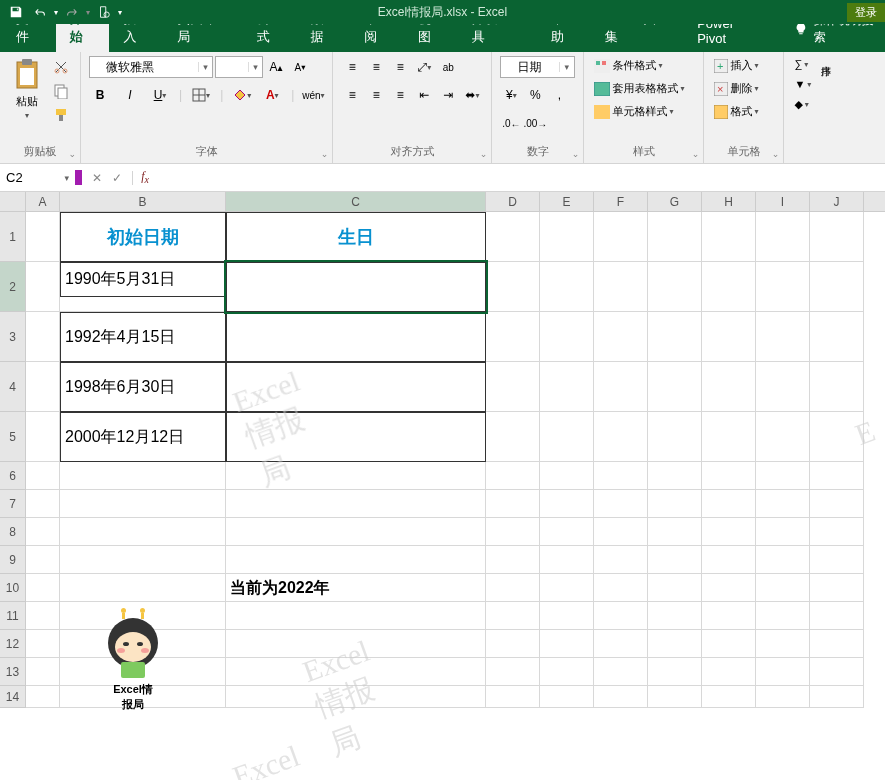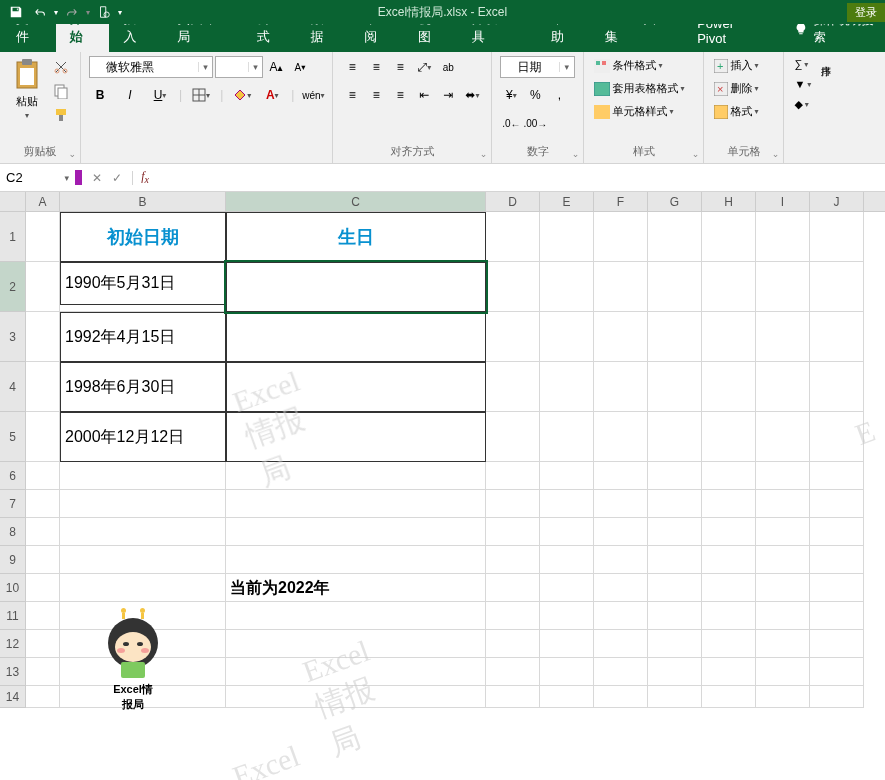--- a/index.html
+++ b/index.html
@@ -223,20 +223,21 @@
             <span style="color:#c00;font-weight:bold">A</span>
             <span class="dd-arrow">▾</span>
           </div>
         <span style="color:#ccc">|</span>
         <div class="small-btn">
             <span style="font-size:10px">wén</span>
             <span class="dd-arrow">▾</span>
           </div>
       </div>
     </div>
+    <div class="group-label">字体</div>
   </div>
 
   <div class="group" style="min-width:150px">
     <div class="btn-col" style="gap:6px">
       <div class="btn-row">
         <div class="small-btn">≡</div>
         <div class="small-btn">≡</div>
         <div class="small-btn">≡</div>
         <div class="small-btn">⤢<span class="dd-arrow">▾</span></div>
         <div class="small-btn">
@@ -531,21 +532,21 @@
         <div class="cell" style="left: 622px; top: 0px; width: 54px; height: 50px; z-index: 0;"></div>
         <div class="cell" style="left: 568px; top: 0px; width: 54px; height: 50px; z-index: 0;"></div>
         <div class="cell" style="left: 514px; top: 0px; width: 54px; height: 50px; z-index: 0;"></div>
         <div class="cell" style="left: 460px; top: 0px; width: 54px; height: 50px; z-index: 0;"></div>
         <div class="cell" style="left: 200px; top: 0px; width: 260px; height: 50px; z-index: 0;"></div>
         <div class="cell" style="left: 34px; top: 0px; width: 166px; height: 50px; z-index: 0;"></div>
         <div class="cell" style="left: 0px; top: 0px; width: 34px; height: 50px; z-index: 0;"></div>
 
       <div class="cell header-cell" style="left:34px;top:0;width:166px;height:50px">初始日期</div>
       <div class="cell header-cell" style="left:200px;top:0;width:260px;height:50px">生日</div>
-      <div class="cell data-cell" style="left:34px;top:50px;width:166px;height:43px">1990年5月31日</div>
+      <div class="cell data-cell" style="left:34px;top:50px;width:166px;height:35px">1990年5月31日</div>
       <div class="cell data-cell active-cell" style="left:200px;top:50px;width:260px;height:50px;background:#fff"></div>
       <div class="cell data-cell" style="left:34px;top:100px;width:166px;height:50px">1992年4月15日</div>
       <div class="cell data-cell" style="left:200px;top:100px;width:260px;height:50px"></div>
       <div class="cell data-cell" style="left:34px;top:150px;width:166px;height:50px">1998年6月30日</div>
       <div class="cell data-cell" style="left:200px;top:150px;width:260px;height:50px"></div>
       <div class="cell data-cell" style="left:34px;top:200px;width:166px;height:50px">2000年12月12日</div>
       <div class="cell data-cell" style="left:200px;top:200px;width:260px;height:50px"></div>
 
       <div class="cell note-text" style="left:200px;top:362px;width:260px;height:28px;border:none">当前为2022年</div>
 

